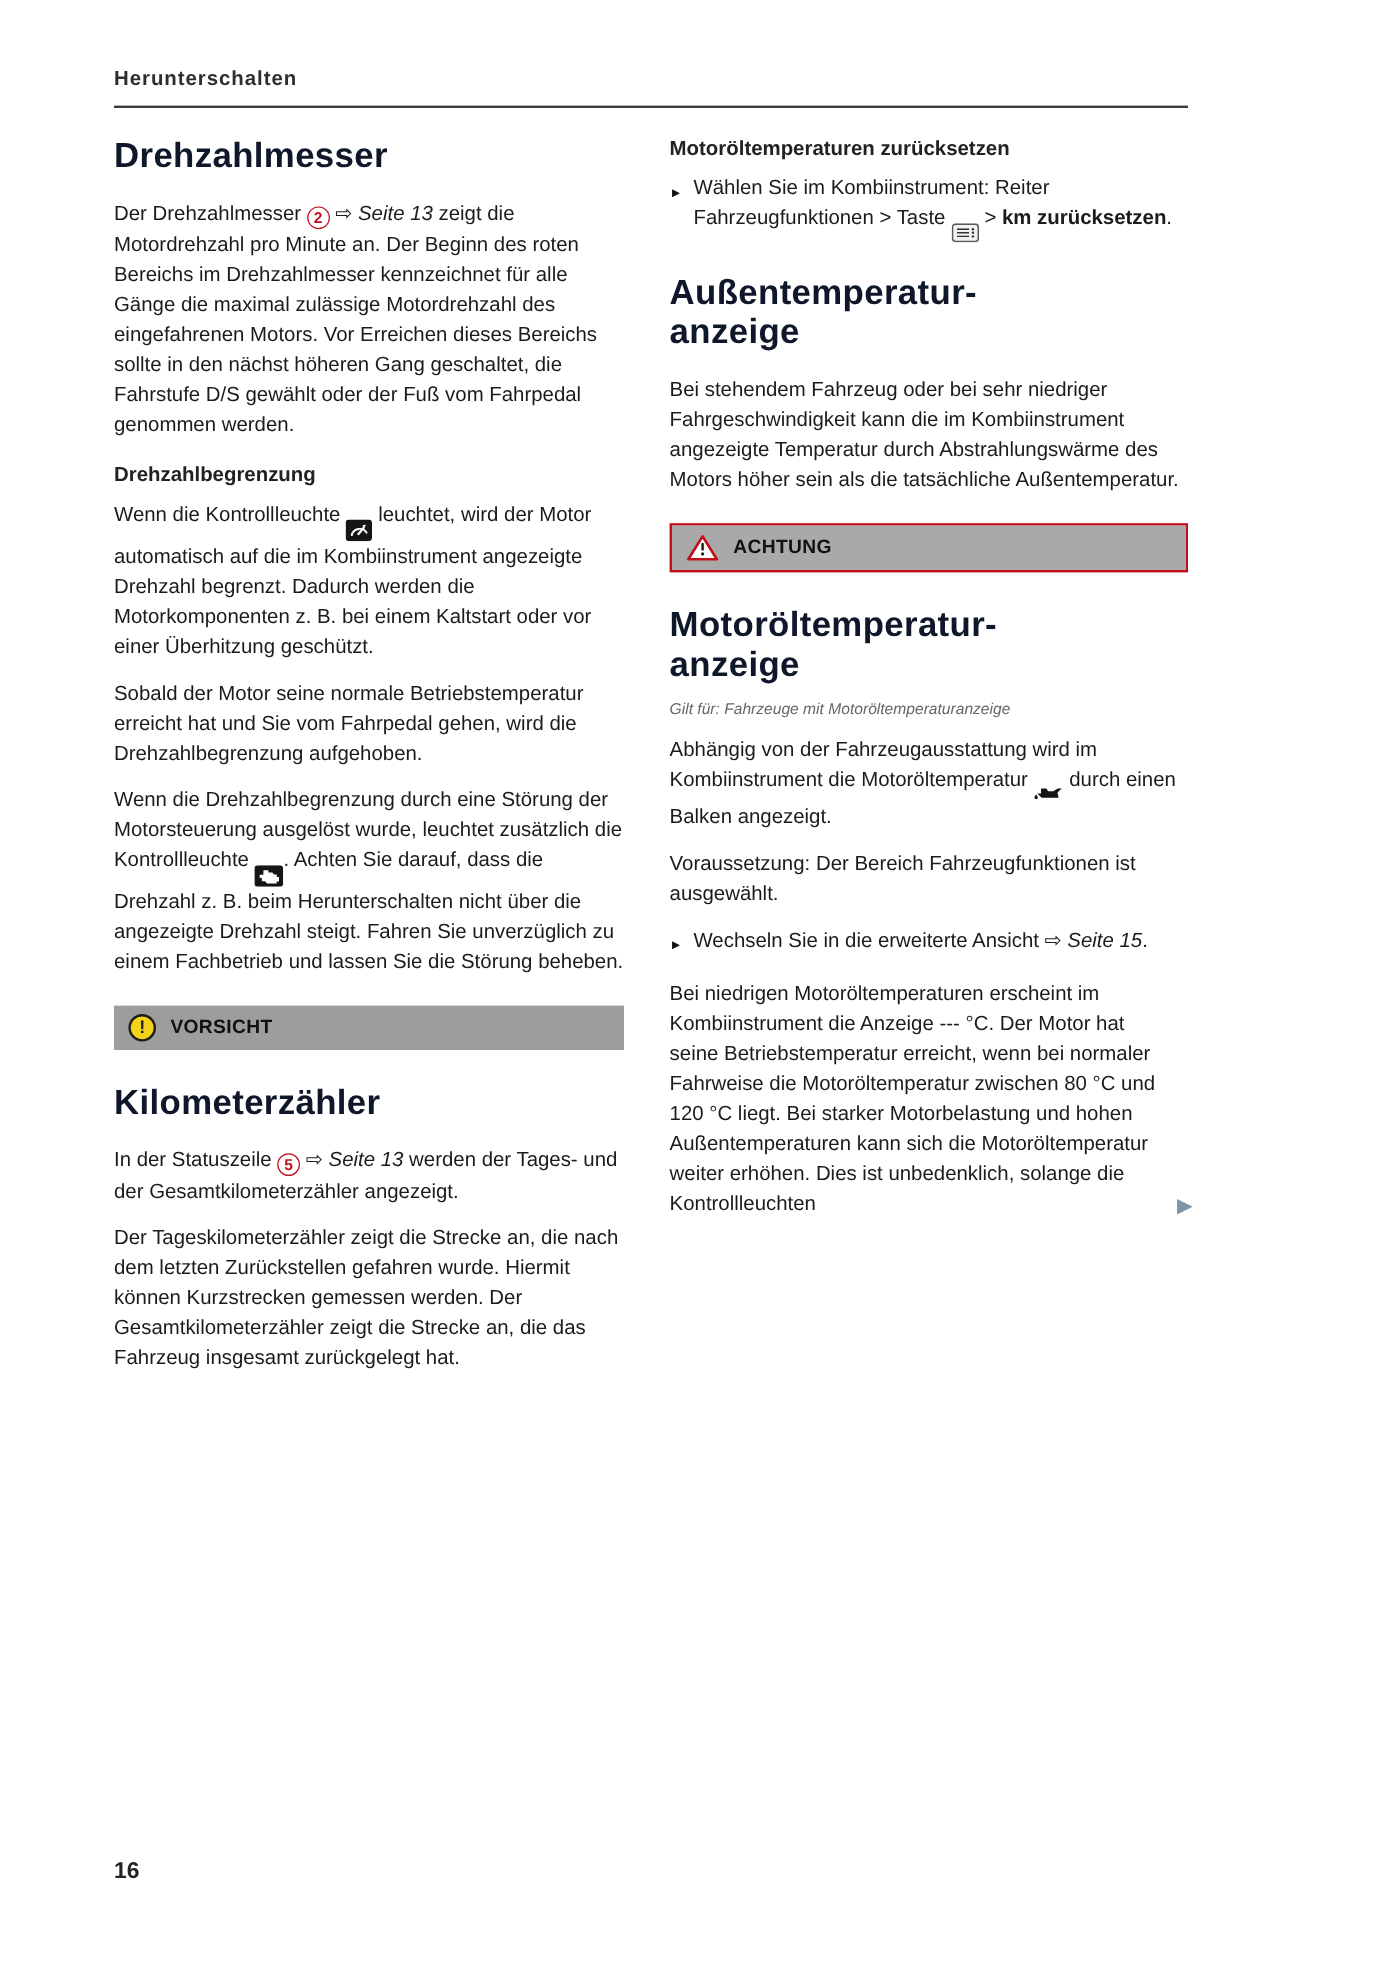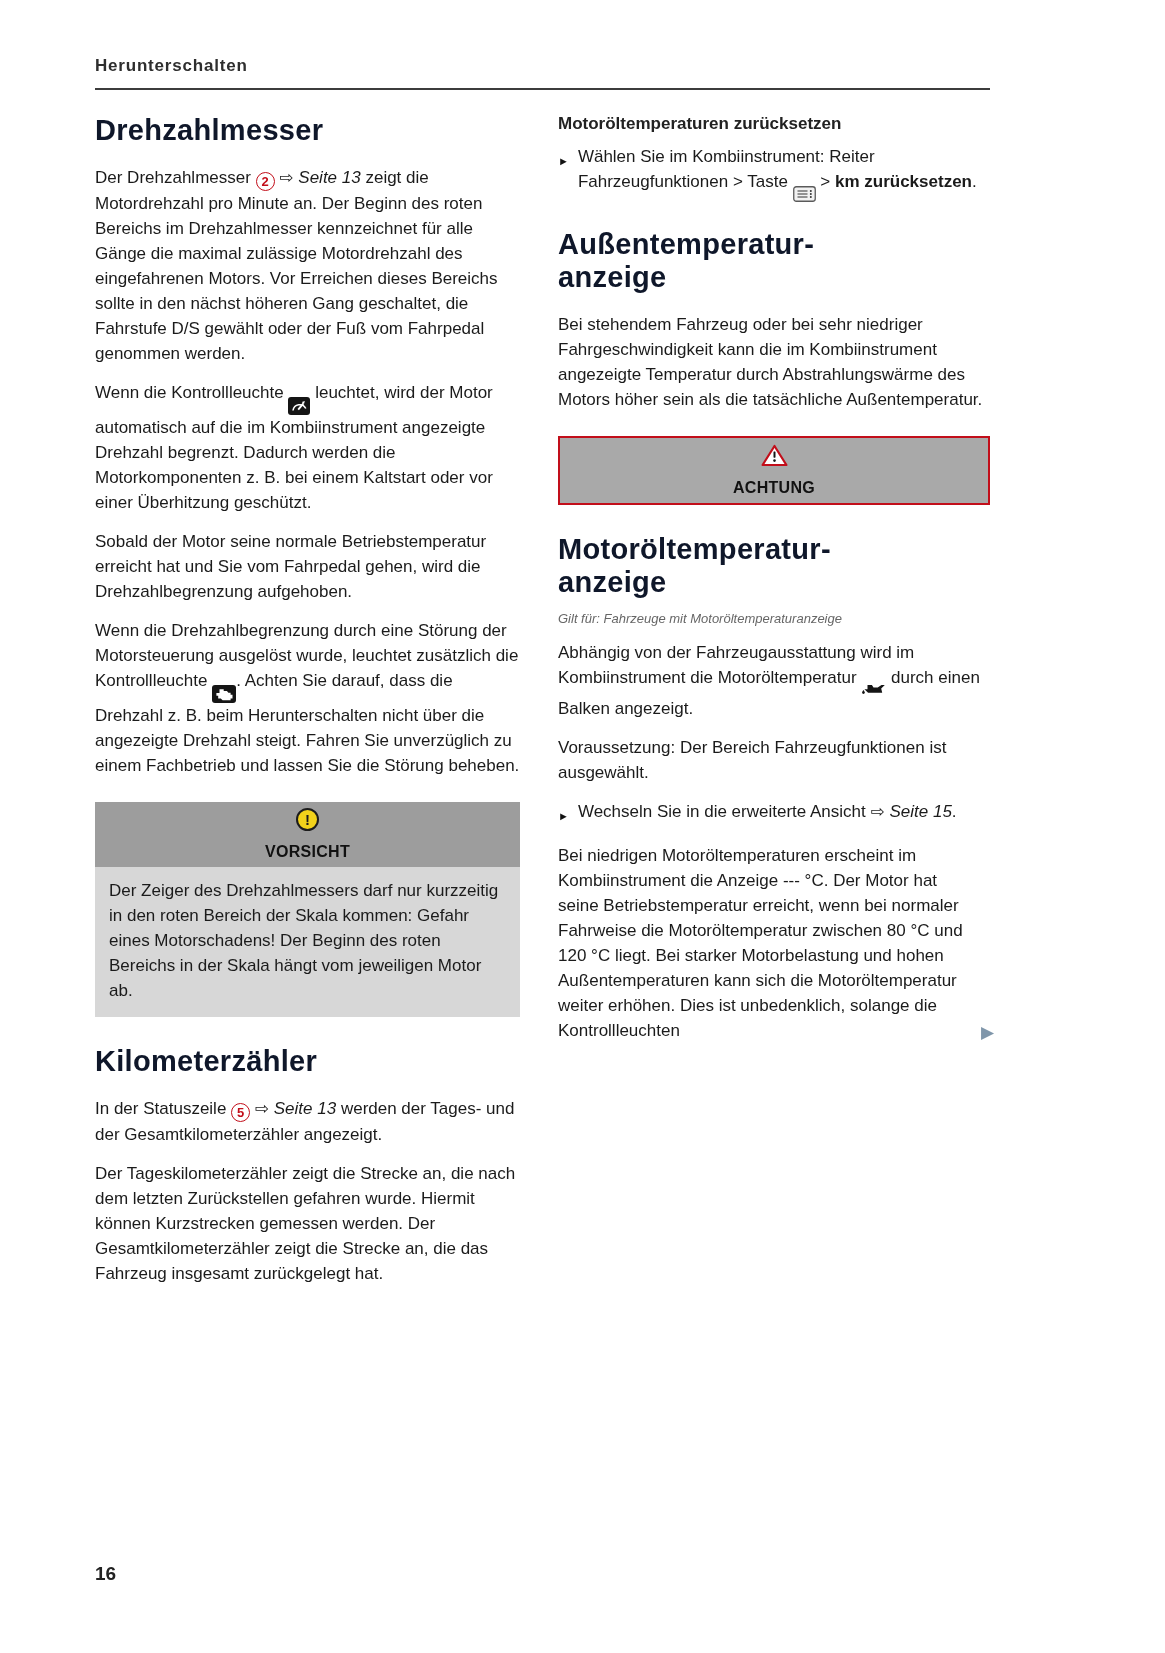--- a/index.html
+++ b/index.html
@@ -43,21 +43,21 @@
   .inline-icon svg { display: inline-block; vertical-align: top; }
   .warn-glyph { color: var(--accent-red, #c20e1a); font-size: 18px; font-weight: bold; line-height: 1; }
 
   .bullet { display: flex; gap: 9px; font-size: 17px; line-height: 25px; margin: 0 0 14px; }
   .bullet .marker { flex: 0 0 auto; font-size: 11px; padding-top: 5px; color: #111; }
   .bullet-text { flex: 1 1 auto; }
 
   .box { margin: 24px 0 28px; }
   .box-header {
     display: flex; align-items: center; gap: 12px;
-    background: var(--box-header, #9d9d9d); padding: 6px 12px; min-height: 37px; flex-direction: column;
+    background: var(--box-header, #9d9d9d); padding: 6px 12px; min-height: 37px;
   }
   .box.warning .box-header { background: var(--warning-header, #a9a9a9); }
   .box-title { font-size: 16px; font-weight: bold; color: #111; letter-spacing: 0.3px; }
   .box-body { background: var(--box-body, #d7d7d7); padding: 11px 14px 14px; }
   .box-body p { margin: 0 0 10px; font-size: 17px; line-height: 25px; }
   .box-body p:last-child { margin-bottom: 0; }
   .box.warning { border: 2px solid var(--accent-red, #c20e1a); }
 
   .caution-circle-icon {
     width: 23px; height: 23px; border-radius: 50%;
@@ -69,52 +69,50 @@
 
   .note { font-size: 13px; color: #666; margin: -6px 0 14px; font-style: italic; }
 
   p.continued { position: relative; padding-right: 22px; }
   .continue-arrow {
     position: absolute; right: -4px; bottom: 2px;
     color: var(--continue-arrow, #7f96aa); font-size: 17px; line-height: 1;
   }
 
   .page-number {
-    position: absolute; left: 95px; bottom: 68px;
+    position: absolute; left: 95px; bottom: 82px;
     font-size: 19px; font-weight: bold; color: #222;
   }
 </style>
 </head>
 <body>
 
 <div class="page">
   <div class="running-header">Herunterschalten</div>
   <hr class="header-rule">
   <div class="columns">
     <div class="col left" id="col-left">
         <div class="h1">Drehzahlmesser</div>
         <p class="body">Der Drehzahlmesser <span class="circled-number">2</span> ⇨ <em class="ref">Seite 13</em> zeigt die Motordrehzahl pro Minute an. Der Beginn des roten Bereichs im Drehzahlmesser kennzeichnet für alle Gänge die maximal zulässige Motordrehzahl des eingefahrenen Motors. Vor Erreichen dieses Bereichs sollte in den nächst höheren Gang geschaltet, die Fahrstufe D/S gewählt oder der Fuß vom Fahrpedal genommen werden.</p>
+        <div class="h2">Drehzahlbegrenzung</div>
         <p class="body">Wenn die Kontrollleuchte <span class="inline-icon"><svg width="22" height="18" viewBox="0 0 22 18">
               <rect width="22" height="18" rx="3" fill="#151515"></rect>
               <path d="M5 13.5 A6.8 6.8 0 0 1 17.8 11.5" fill="none" stroke="#fff" stroke-width="1.6"></path>
               <path d="M10.2 12.6 L15.4 6.4" stroke="#fff" stroke-width="1.9"></path>
               <path d="M13.8 4.9 l3-0.9 -0.8 3z" fill="#fff"></path>
             </svg></span> leuchtet, wird der Motor automatisch auf die im Kombiinstrument angezeigte Drehzahl begrenzt. Dadurch werden die Motorkomponenten z. B. bei einem Kaltstart oder vor einer Überhitzung geschützt.</p>
         <p class="body">Sobald der Motor seine normale Betriebstemperatur erreicht hat und Sie vom Fahrpedal gehen, wird die Drehzahlbegrenzung aufgehoben.</p>
         <p class="body">Wenn die Drehzahlbegrenzung durch eine Störung der Motorsteuerung ausgelöst wurde, leuchtet zusätzlich die Kontrollleuchte <span class="inline-icon"><svg width="24" height="18" viewBox="0 0 24 18">
               <rect width="24" height="18" rx="3" fill="#151515"></rect>
               <path fill="#fff" d="M7.5 4.2h4.2V6h3.2l1.5 1.8h2.2v2h1.9v3.8h-1.9v1.6h-8l-1.8-1.8H6.2v-2.7H4.4V7.9h3.1V4.2z"></path>
             </svg></span>. Achten Sie darauf, dass die Drehzahl z. B. beim Herunterschalten nicht über die angezeigte Drehzahl steigt. Fahren Sie unverzüglich zu einem Fachbetrieb und lassen Sie die Störung beheben.</p>
         <div class="box caution">
           <div class="box-header">
             <span class="caution-circle-icon">!</span>
             <span class="box-title">VORSICHT</span>
-          </div>
-          <div class="box-body">
-            <p>Der Zeiger des Drehzahlmessers darf nur kurzzeitig in den roten Bereich der Skala kommen: Gefahr eines Motorschadens! Der Beginn des roten Bereichs in der Skala hängt vom jeweiligen Motor ab.</p>
           </div>
         </div>
         <div class="h1">Kilometerzähler</div>
         <p class="body">In der Statuszeile <span class="circled-number">5</span> ⇨ <em class="ref">Seite 13</em> werden der Tages- und der Gesamtkilometerzähler angezeigt.</p>
         <p class="body">Der Tageskilometerzähler zeigt die Strecke an, die nach dem letzten Zurückstellen gefahren wurde. Hiermit können Kurzstrecken gemessen werden. Der Gesamtkilometerzähler zeigt die Strecke an, die das Fahrzeug insgesamt zurückgelegt hat.</p>
       </div>
     <div class="col right" id="col-right">
         <div class="h2">Motoröltemperaturen zurücksetzen</div>
         <div class="bullet">
           <span class="marker">►</span>

